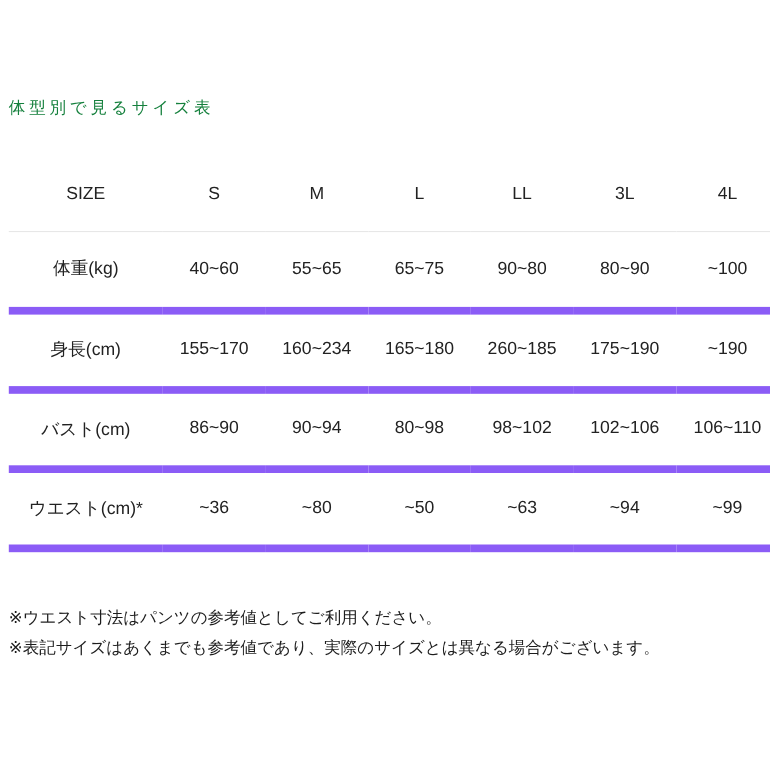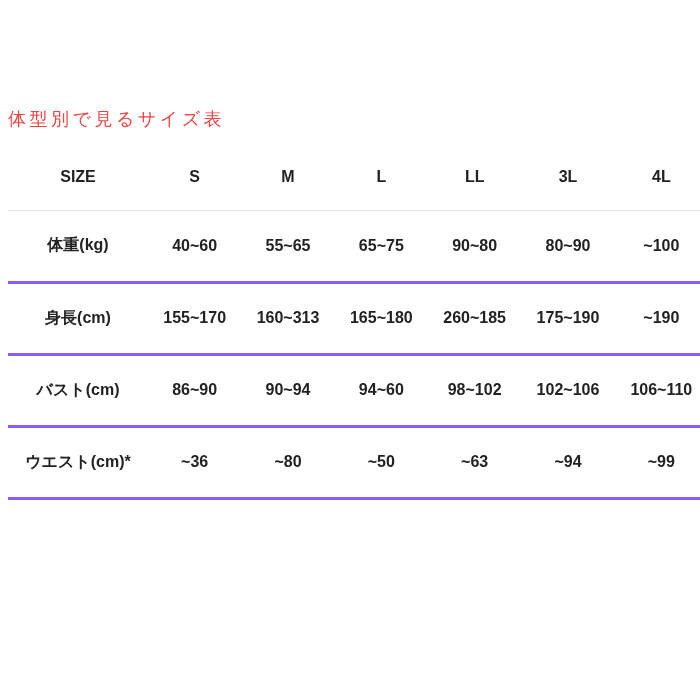--- a/index.html
+++ b/index.html
@@ -11,52 +11,52 @@
   }
   .screen {
     position: relative;
     width: 700px;
     height: 700px;
     background: #ffffff;
     overflow: hidden;
   }
   .page-title {
     position: absolute;
-    top: 107px;
+    top: 89px;
     left: 8px;
-    font-size: 18px;
+    font-size: 15px;
     font-weight: 500;
     letter-spacing: 3.5px;
-    color: #ef4444;
+    color: #15803d;
     white-space: nowrap;
   }
   table.size-table {
     position: absolute;
     top: 145px;
     left: 8px;
     width: 700px;
     border-collapse: collapse;
     table-layout: fixed;
   }
   .size-table th, .size-table td {
-    font-weight: 700;
+    font-weight: 400;
     text-align: center;
     vertical-align: middle;
     font-size: 16px;
     color: #222222;
     padding: 0;
     white-space: nowrap;
   }
   .size-table thead th {
     height: 65px;
     border-bottom: 1px solid #e7e7e7;
   }
   .size-table tbody th, .size-table tbody td {
     height: 72px;
-    border-bottom: 3px solid #8b5cf6;
+    border-bottom: 7px solid #8b5cf6;
     text-align: center;
   }
   .notes {
     position: absolute;
     top: 548px;
     left: 8px;
     font-size: 15px;
     line-height: 28px;
     color: #1c1c1c;
   }
@@ -96,41 +96,45 @@
         <td>40~60</td>
         <td>55~65</td>
         <td>65~75</td>
         <td>90~80</td>
         <td>80~90</td>
         <td>~100</td>
       </tr>
       <tr>
         <th>身長(cm)</th>
         <td>155~170</td>
-        <td>160~313</td>
+        <td>160~234</td>
         <td>165~180</td>
         <td>260~185</td>
         <td>175~190</td>
         <td>~190</td>
       </tr>
       <tr>
         <th>バスト(cm)</th>
         <td>86~90</td>
         <td>90~94</td>
-        <td>94~60</td>
+        <td>80~98</td>
         <td>98~102</td>
         <td>102~106</td>
         <td>106~110</td>
       </tr>
       <tr>
         <th>ウエスト(cm)*</th>
         <td>~36</td>
         <td>~80</td>
         <td>~50</td>
         <td>~63</td>
         <td>~94</td>
         <td>~99</td>
       </tr>
     </tbody>
   </table>
 
+  <div class="notes">
+    <div class="note">※ウエスト寸法はパンツの参考値としてご利用ください。</div>
+    <div class="note">※表記サイズはあくまでも参考値であり、実際のサイズとは異なる場合がございます。</div>
+  </div>
 
 </div>
 
 </body></html>

